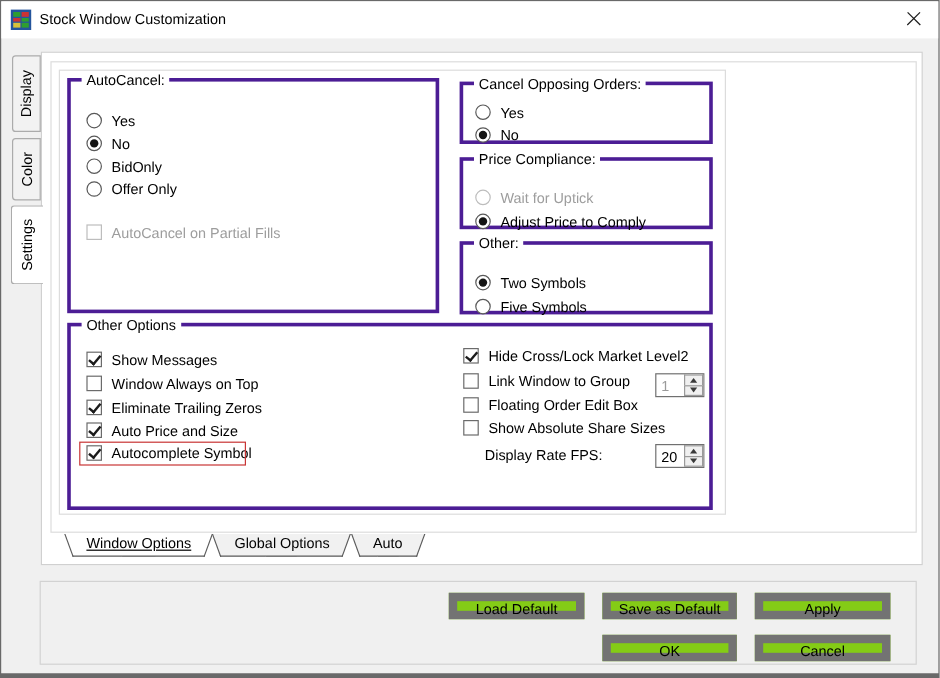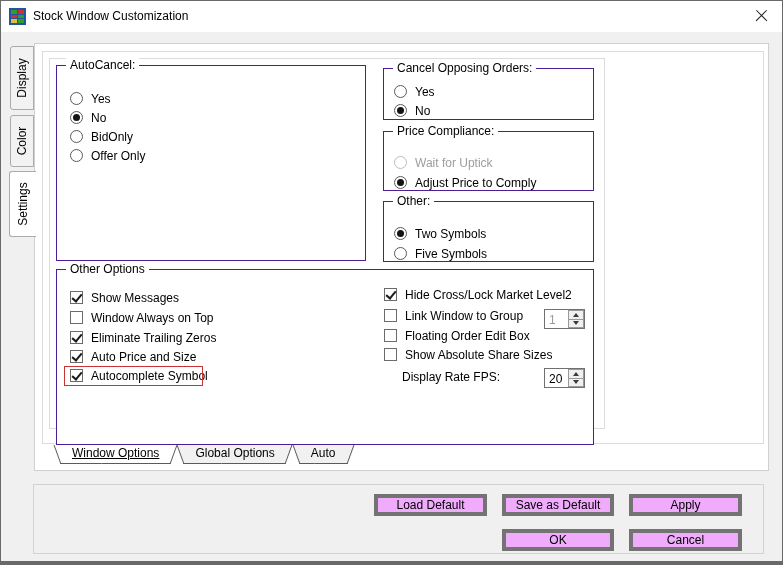--- a/index.html
+++ b/index.html
@@ -24,21 +24,21 @@
               display:flex; align-items:center; justify-content:center; z-index:2; }
   .side-tab.active { left:8px; width:27px; background:#fff; border-right:none; z-index:6; }
   .vlabel { transform:rotate(-90deg); white-space:nowrap; font-size:12px; }
   
   .page { position:absolute; left:33px; top:42px; width:735px; height:428px;
           background:#fff; border:1px solid #d0d0d0; z-index:1; }
   .inner-panel { position:absolute; left:41px; top:50px; width:722px; height:393px;
           border:1px solid #dcdcdc; z-index:1; }
   .options-frame { position:absolute; left:48px; top:57px; width:556px; height:371px;
           border:1px solid #dcdcdc; z-index:1; }
-  .groupbox { position:absolute; border:1px solid #4c1d95; background:#fff; z-index:2; }
+  .groupbox { position:absolute; border:3px solid #4c1d95; background:#fff; z-index:2; }
   .gtitle { position:absolute; top:-8px; left:9px; background:#fff; padding:0 4px;
             line-height:14px; white-space:nowrap; }
   .row { position:absolute; height:15px; display:flex; align-items:flex-start; gap:8px;
          white-space:nowrap; }
   .radio { width:13px; height:13px; flex:0 0 13px; border:1px solid #595959; border-radius:50%;
            background:#fff; position:relative; }
   .radio.sel::after { content:""; position:absolute; left:2px; top:2px; width:7px; height:7px;
            border-radius:50%; background:#141414; }
   .check { width:13px; height:13px; flex:0 0 13px; border:1px solid #6b6b6b; background:#fff;
            position:relative; }
@@ -66,21 +66,21 @@
   .btab::before, .btab::after { content:""; position:absolute; top:0; height:100%; width:58%;
           background:#f1f1f1; border-bottom:1px solid #5a5a5a; z-index:0; }
   .btab::before { left:0; border-left:1px solid #5a5a5a; transform:skewX(20deg); }
   .btab::after  { right:0; border-right:1px solid #5a5a5a; transform:skewX(-20deg); }
   .btab.active::before, .btab.active::after { background:#fff; }
   .btab-label { position:relative; z-index:1; }
   .btab.active .btab-label { text-decoration:underline; }
   
   .btn-frame { position:absolute; left:32px; top:483px; width:731px; height:70px;
                border:1px solid #d2d2d2; }
-  .btn { position:absolute; height:22px; background:#f0abfc; border:4px solid #737373;
+  .btn { position:absolute; height:22px; background:#84cc16; border:7px solid #737373;
          font-family:"Liberation Sans", sans-serif; font-size:12px; color:#000; }
 </style>
 </head>
 <body>
 
 <div class="window">
 
   <div class="titlebar">
     <div class="app-icon">
       <span class="icon-cell" style="background: rgb(47, 158, 47);"></span>
@@ -119,20 +119,24 @@
       <span>No</span>
     </div>
     <div class="row" style="left:13px;top:64px;">
       <span class="radio"></span>
       <span>BidOnly</span>
     </div>
     <div class="row" style="left:13px;top:83px;">
       <span class="radio"></span>
       <span>Offer Only</span>
     </div>
+    <div class="row" style="left:13px;top:119px;">
+      <span class="check dis"></span>
+      <span class="dis-label">AutoCancel on Partial Fills</span>
+    </div>
   </div>
 
   <div class="groupbox" style="left:382px;top:67px;width:211px;height:52px;">
     <span class="gtitle">Cancel Opposing Orders:</span>
     <div class="row" style="left:10px;top:16px;">
       <span class="radio"></span>
       <span>Yes</span>
     </div>
     <div class="row" style="left:10px;top:35px;">
       <span class="radio sel"></span>
@@ -157,21 +161,21 @@
     <div class="row" style="left:10px;top:25px;">
       <span class="radio sel"></span>
       <span>Two Symbols</span>
     </div>
     <div class="row" style="left:10px;top:45px;">
       <span class="radio"></span>
       <span>Five Symbols</span>
     </div>
   </div>
 
-  <div class="groupbox" style="left:55px;top:268px;width:538px;height:176px;">
+  <div class="groupbox" style="left:55px;top:268px;width:538px;height:156px;">
     <span class="gtitle">Other Options</span>
 
     <div class="row" style="left:13px;top:21px;">
       <span class="check on"></span>
       <span>Show Messages</span>
     </div>
     <div class="row" style="left:13px;top:41px;">
       <span class="check"></span>
       <span>Window Always on Top</span>
     </div>

